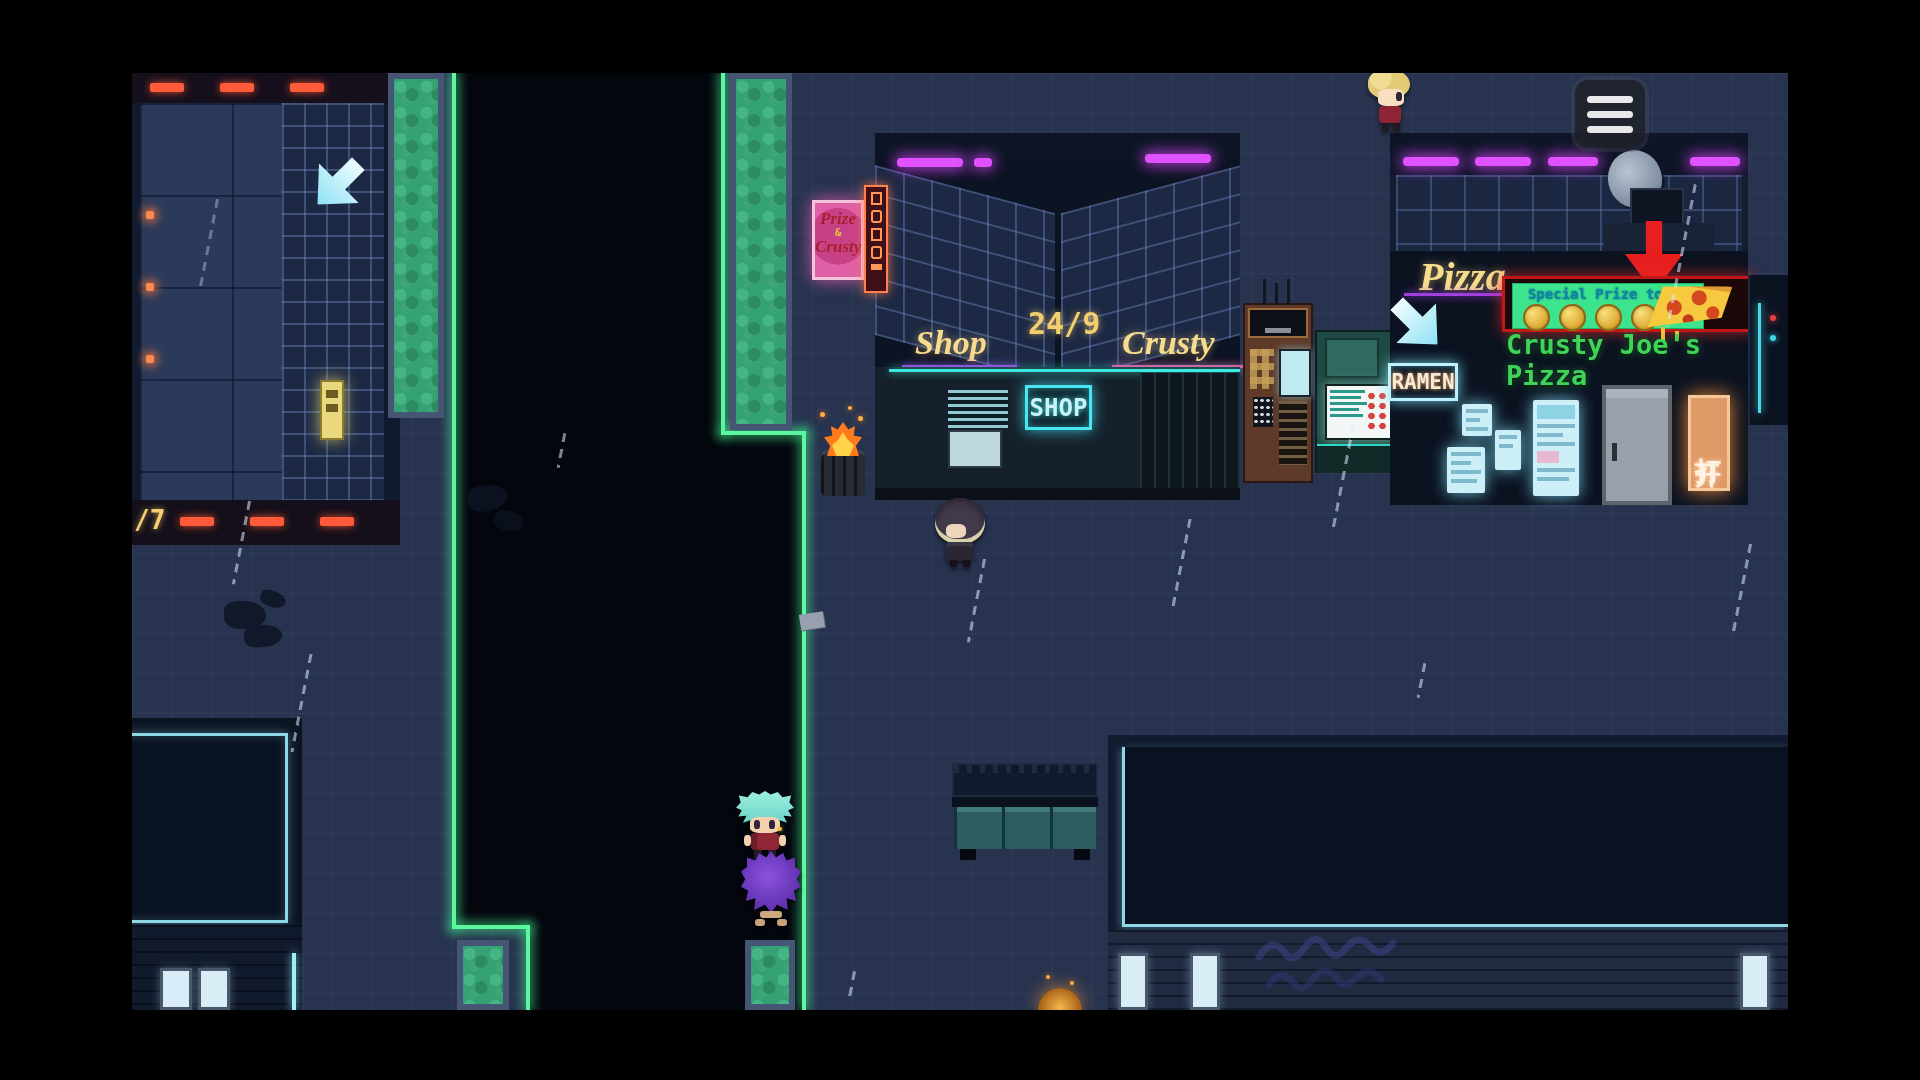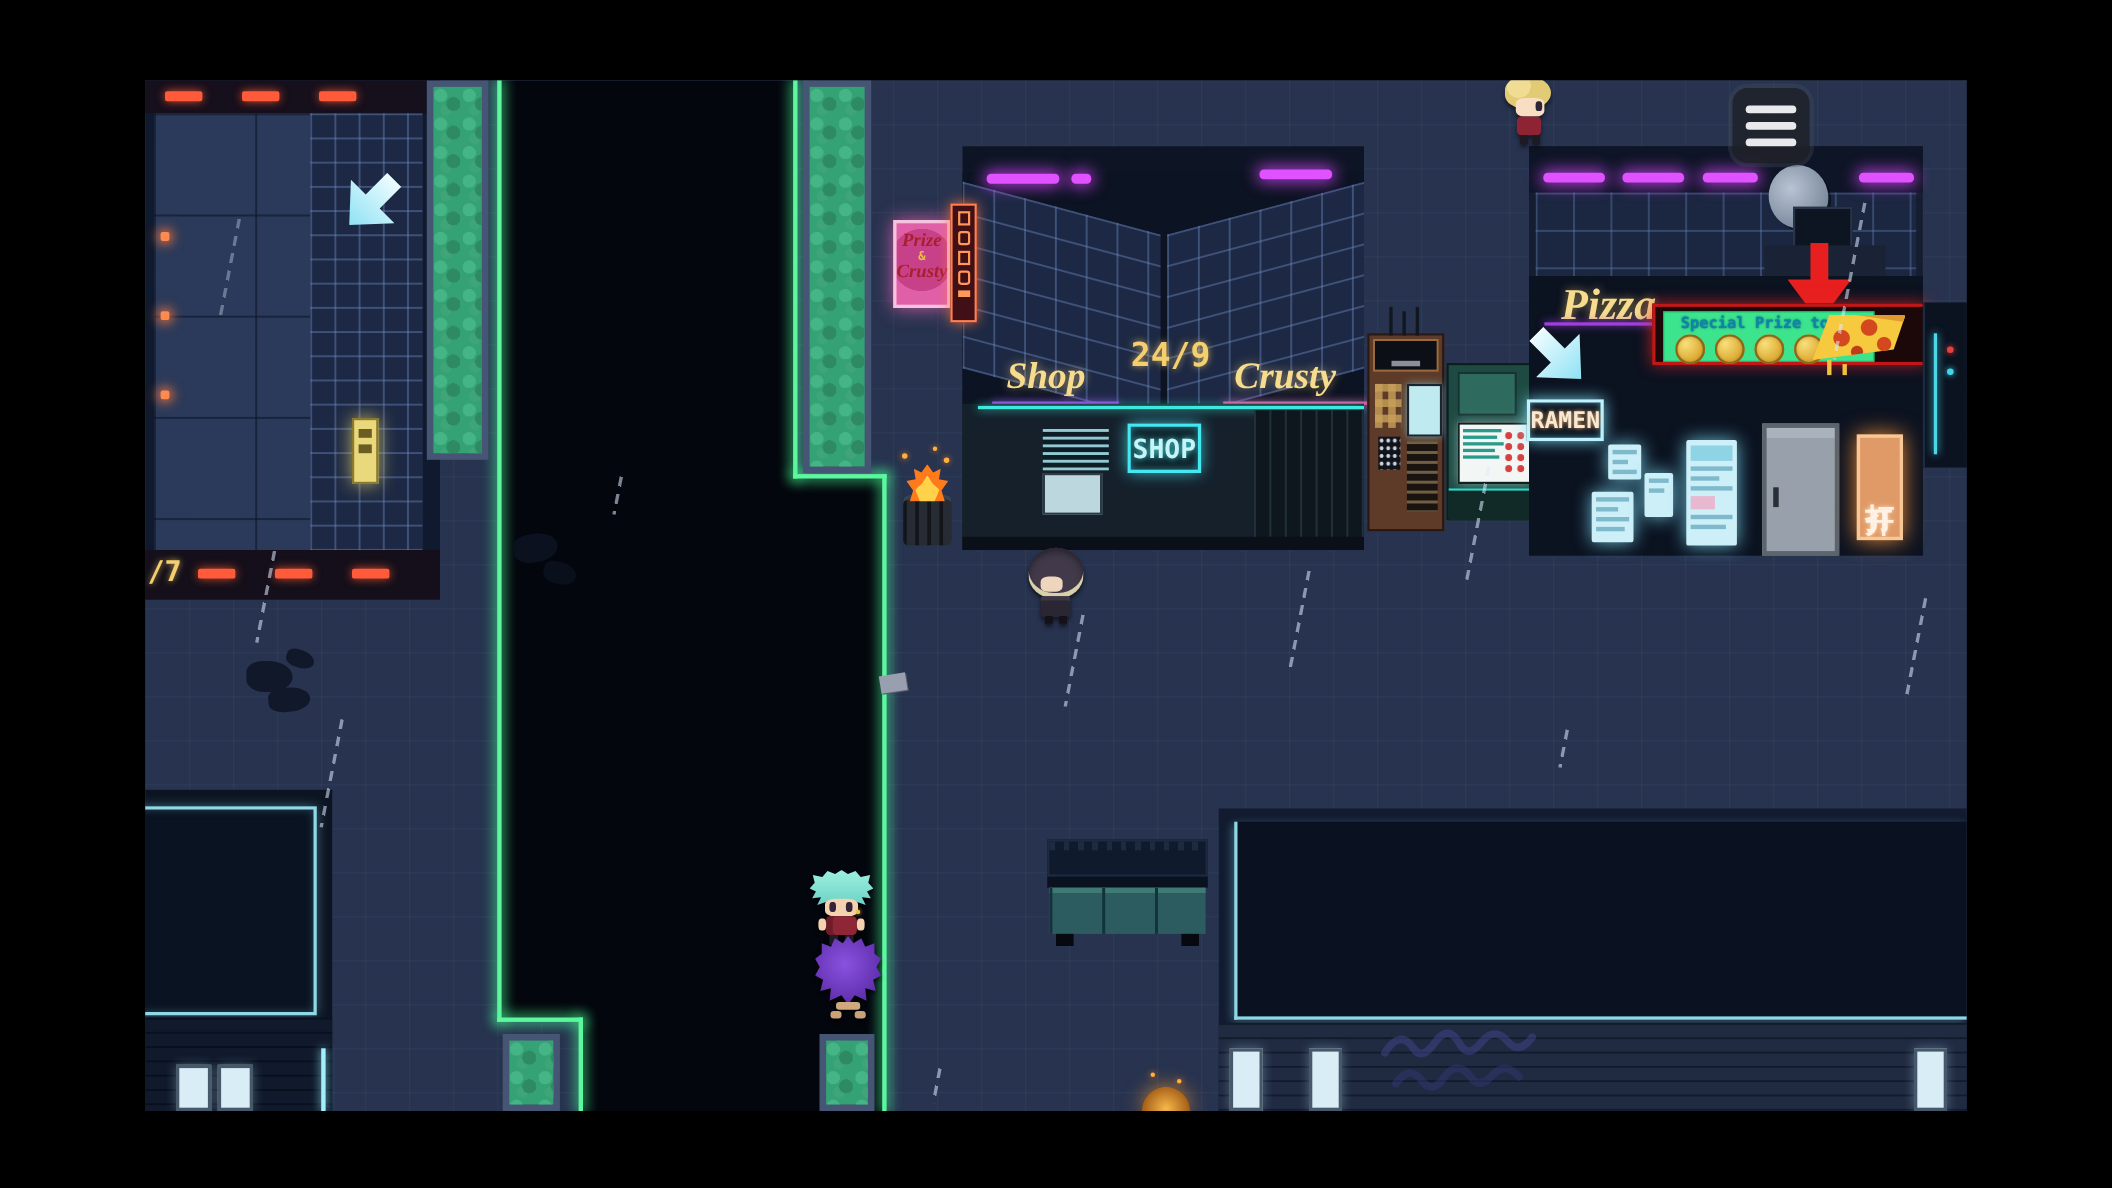--- a/index.html
+++ b/index.html
@@ -246,20 +246,21 @@
     <div class="abs" style="left:146px;top:2px;width:78px;height:52px;background:#f6c93e;transform:rotate(8deg);
          clip-path:polygon(12% 18%,100% 0,92% 62%,0 100%);
          background-image:radial-gradient(circle at 30% 55%,#d4481f 0 7px,transparent 8px),
                           radial-gradient(circle at 60% 30%,#d4481f 0 7px,transparent 8px),
                           radial-gradient(circle at 80% 55%,#d4481f 0 6px,transparent 7px),
                           radial-gradient(circle at 50% 75%,#c03b18 0 5px,transparent 6px);
          box-shadow:inset 0 6px 0 #e09a32;"></div>
     <div class="abs" style="left:156px;top:48px;width:4px;height:14px;background:#f0c040;"></div>
     <div class="abs" style="left:170px;top:52px;width:4px;height:10px;background:#f0c040;"></div>
   </div>
+  <div class="abs pixel" style="left:1374px;top:256px;font-size:27px;color:#3fd35a;text-shadow:0 2px 2px #07250e, 0 0 8px rgba(60,220,90,.45);">Crusty Joe's Pizza</div>
 
   <div class="abs" style="left:1256px;top:290px;width:70px;height:38px;background:#0d1724;border:3px solid #bdf2ff;
        box-shadow:0 0 14px rgba(130,235,255,.85), inset 0 0 6px rgba(130,235,255,.5);box-sizing:border-box;
        display:flex;align-items:center;justify-content:center;">
     <span class="pixel" style="font-size:21px;color:#f5ead8;text-shadow:0 0 4px #ffad5e;">RAMEN</span>
   </div>
 
   <div class="poster" style="left:1330px;top:331px;width:30px;height:32px;">
         <i></i>
         <i style="margin-right:12px;"></i>

